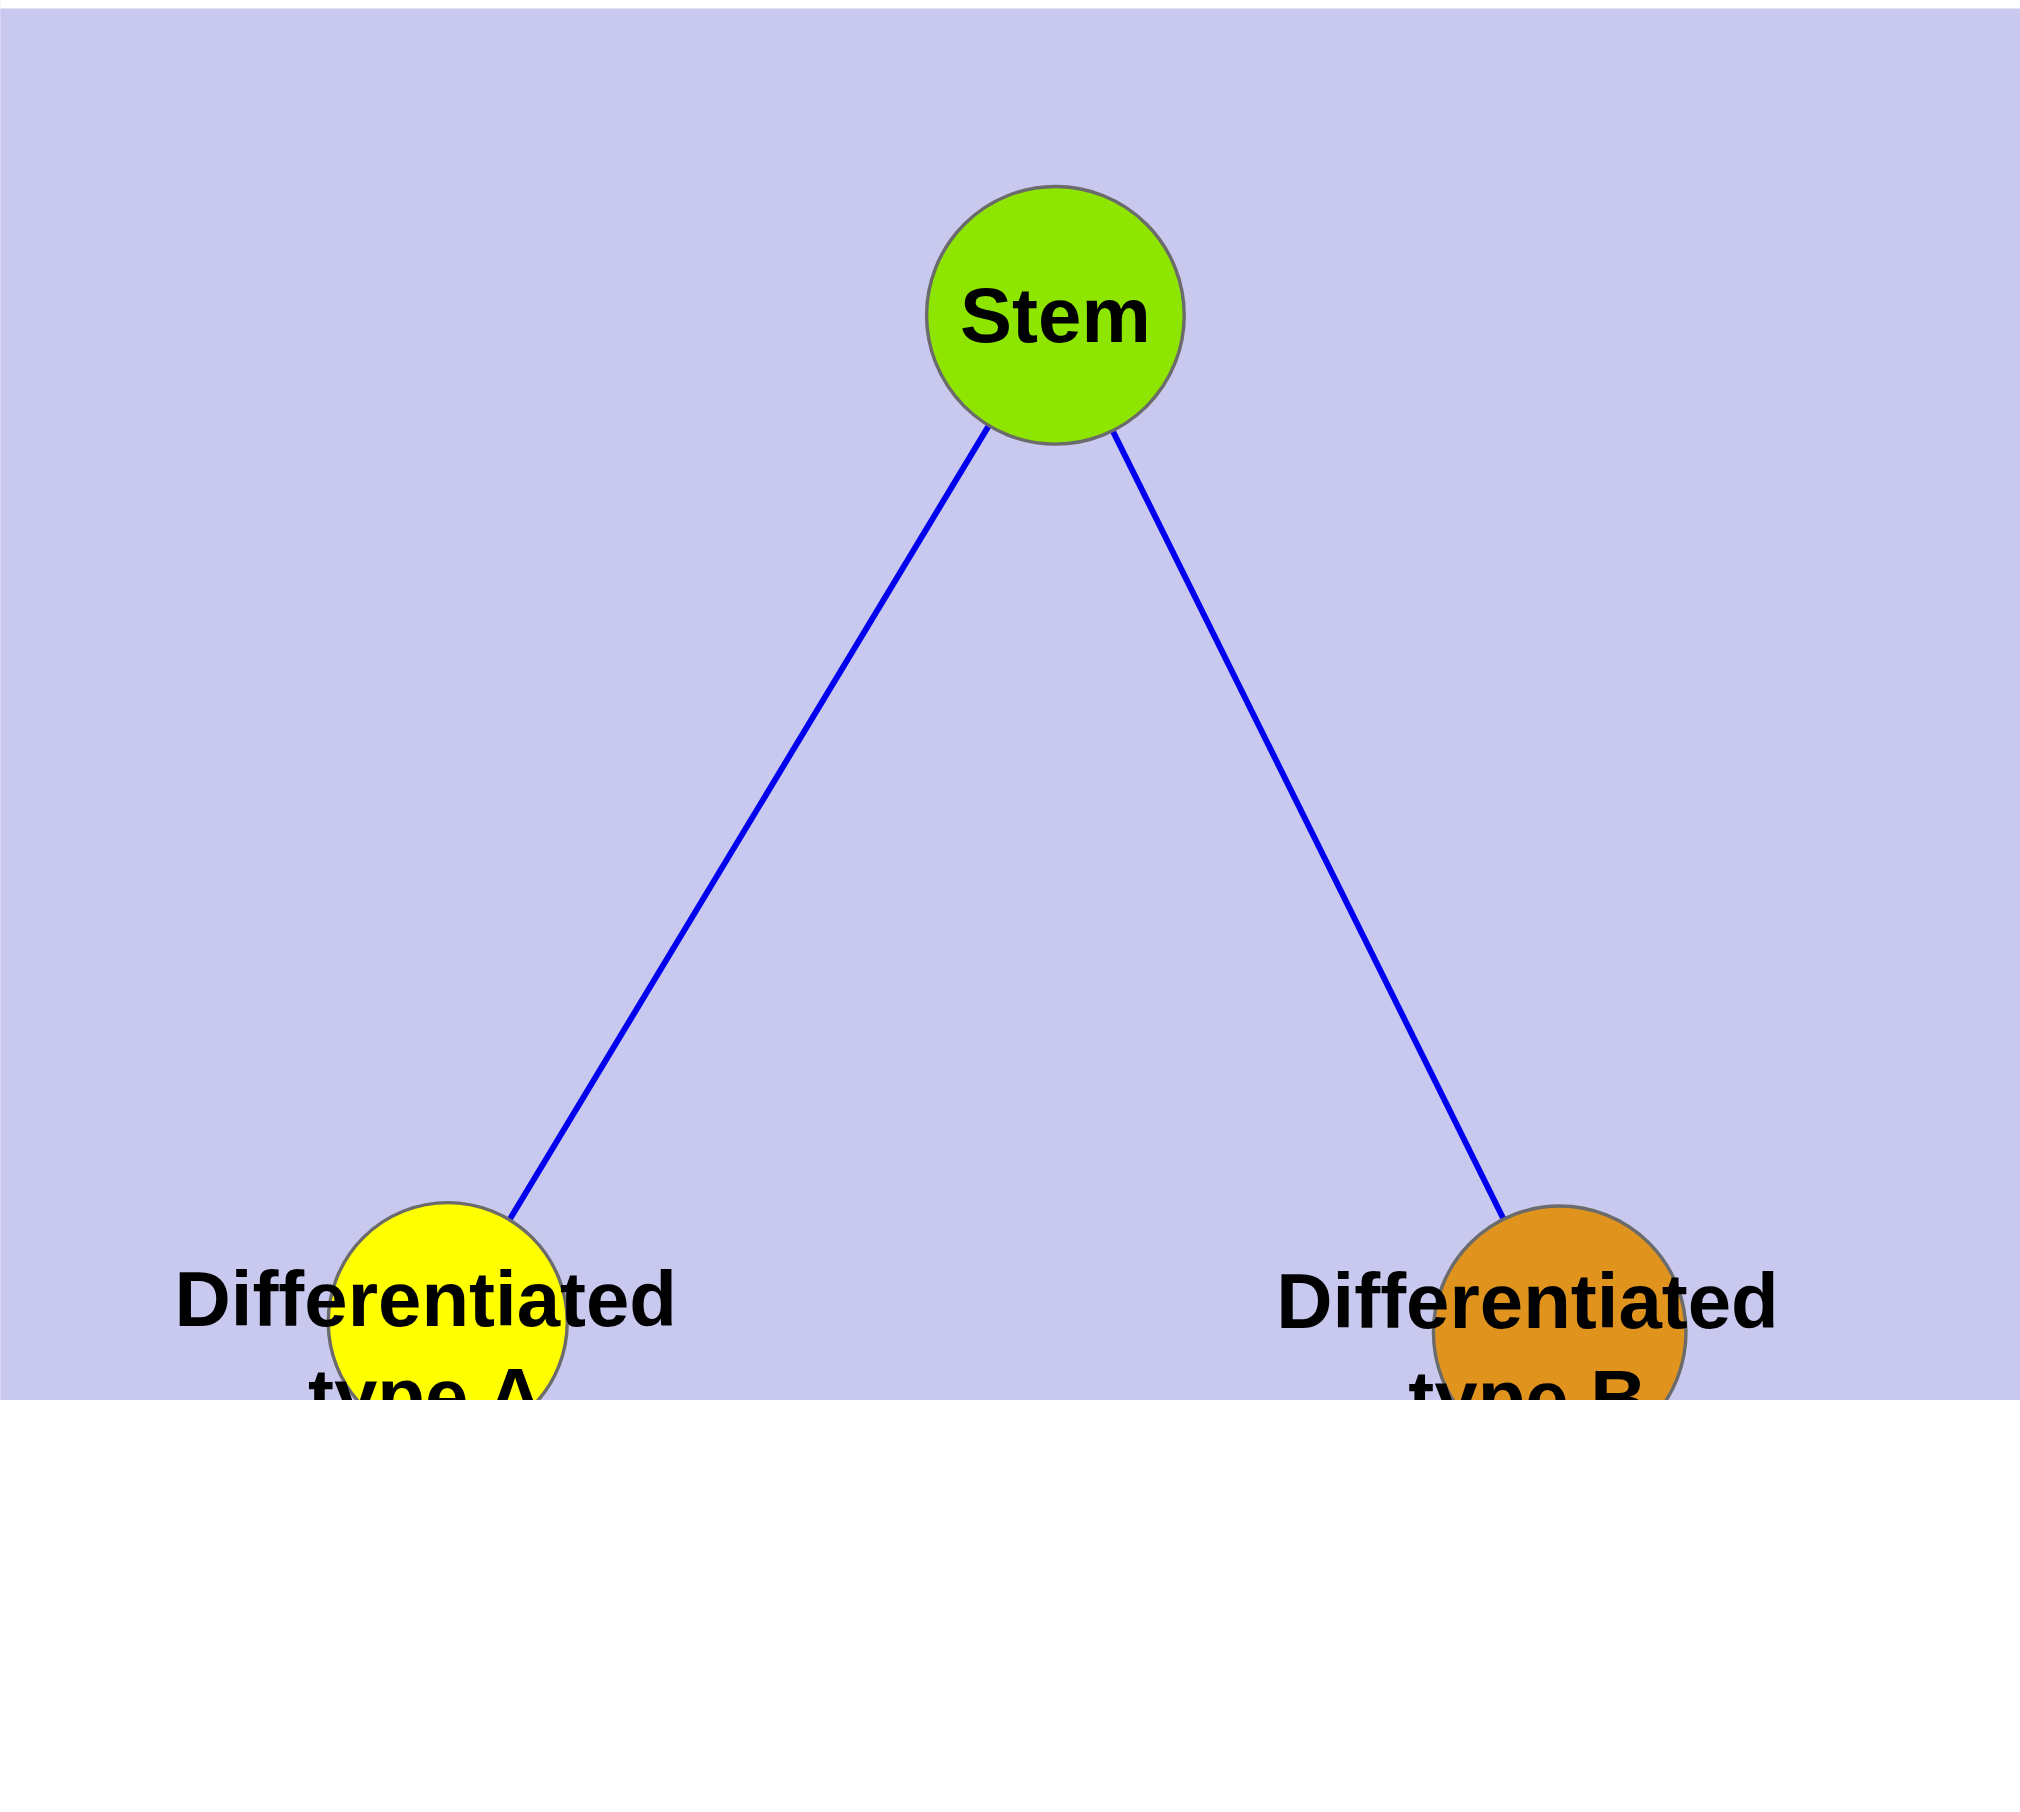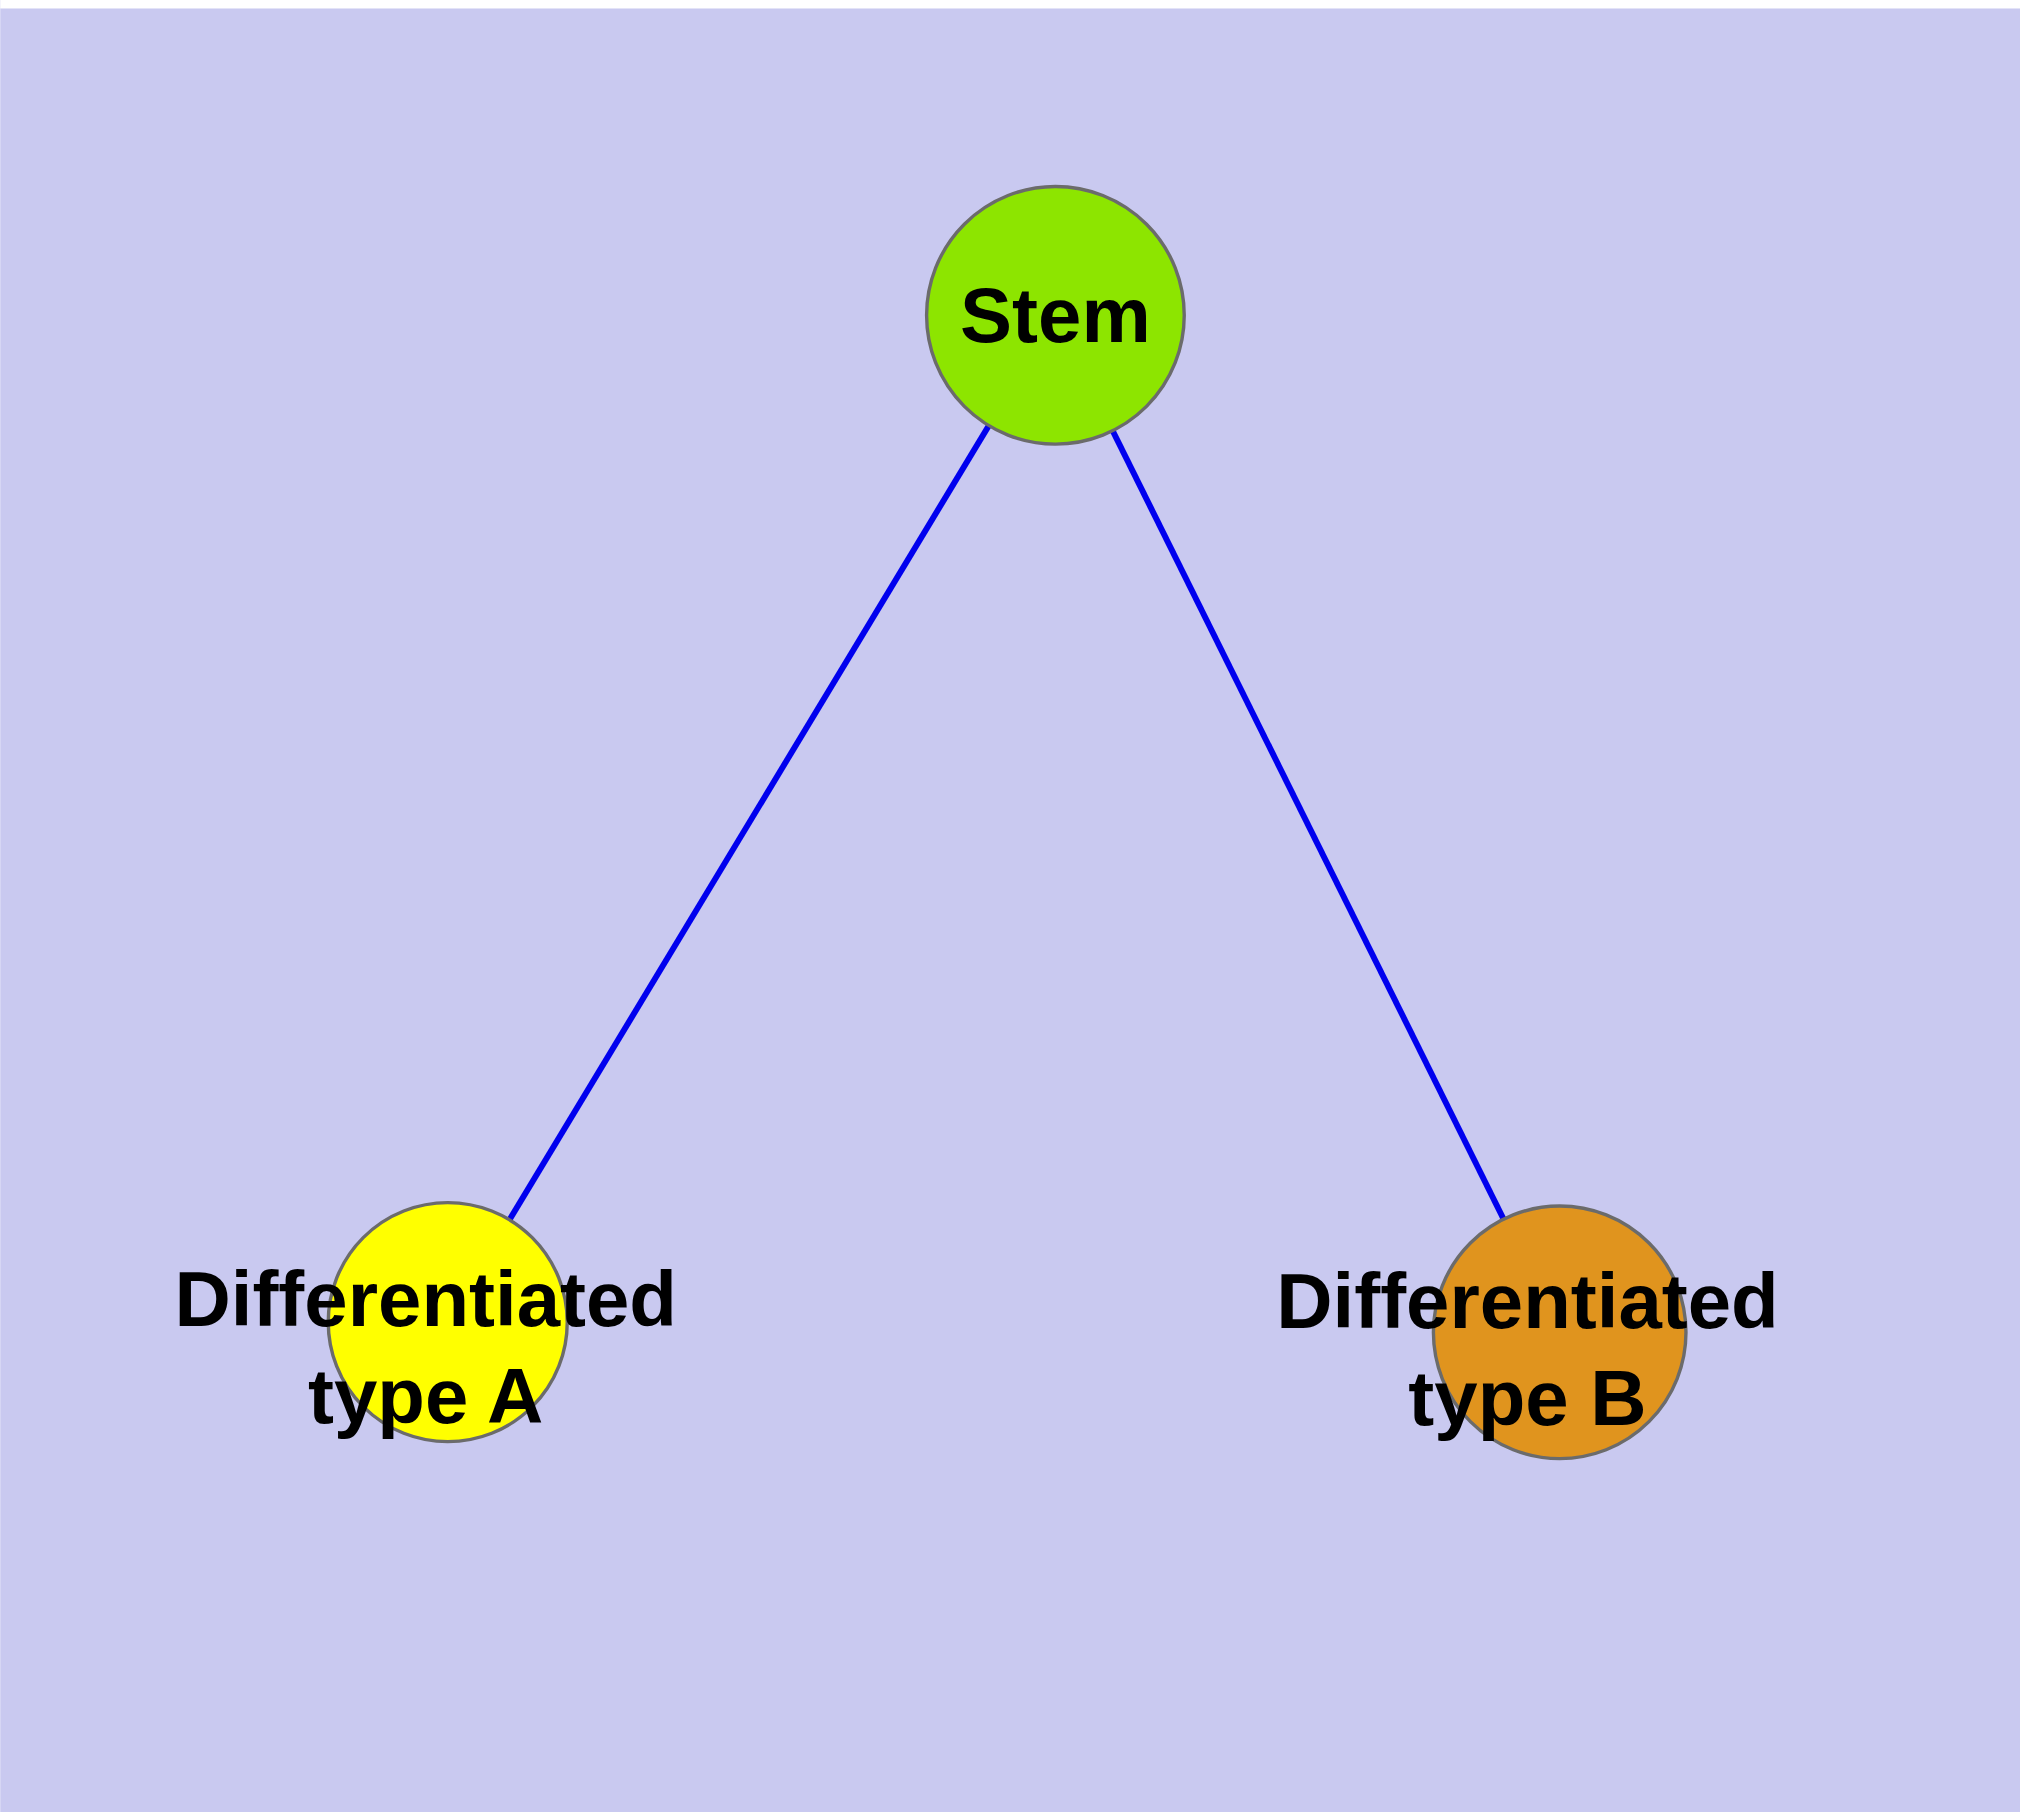--- a/index.html
+++ b/index.html
@@ -4,21 +4,21 @@
 <style>
   
   html, body {
     margin: 0;
     padding: 0;
     background: #ffffff;
   }
   .stage {
     position: relative;
     width: 2021px;
-    height: 1812px;
+    height: 1400px;
     overflow: hidden;
     text-align: center;
   }
   svg.graph {
     display: block;
   }
   svg.graph text {
     font-family: "Liberation Sans", "DejaVu Sans", sans-serif;
     font-weight: 700;
     font-size: 92px;

